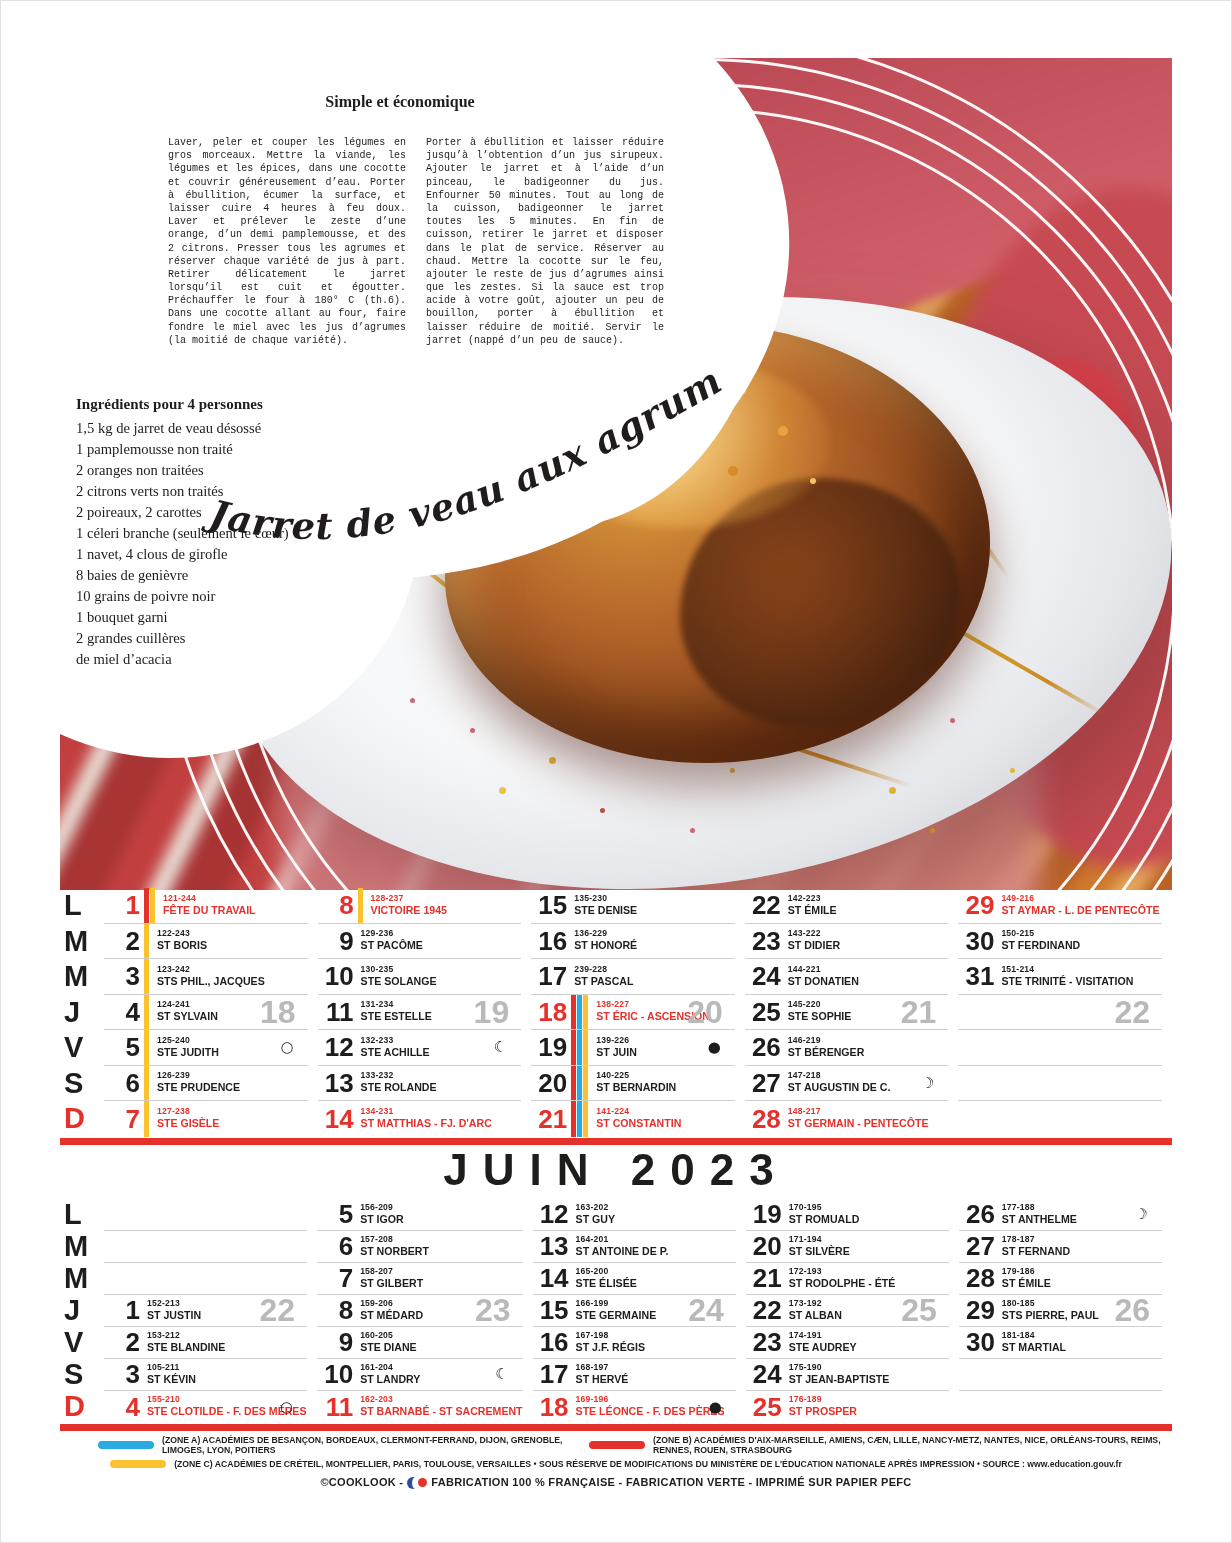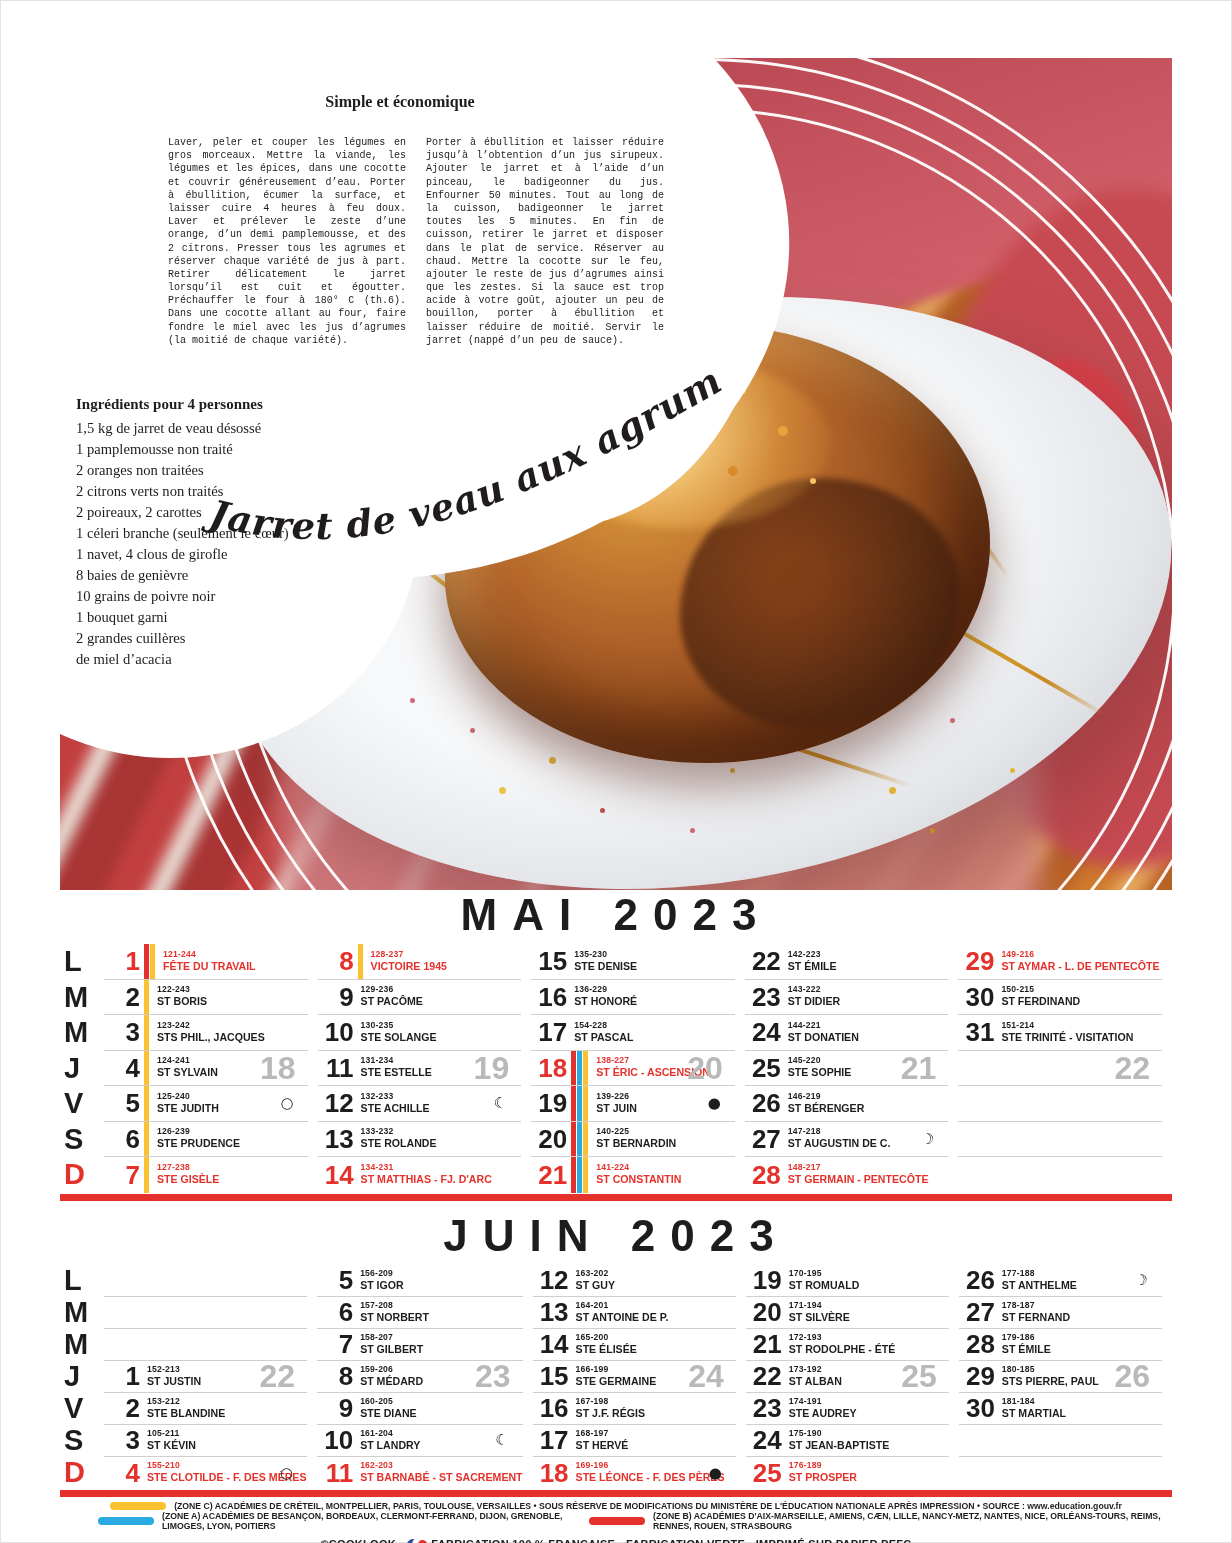--- a/index.html
+++ b/index.html
@@ -60,21 +60,21 @@
   .rcol{color:#1d1d1b;font-family:Liberation Mono, monospace;font-size:10px;line-height:1.32;text-align:justify;}
   .rcol1{left:108px;top:78px;width:238px;}
   .rcol2{left:366px;top:78px;width:238px;}
   .ingredients{left:16px;top:336px;width:260px;color:#1d1d1b;font-family:"Liberation Serif",serif;font-size:14.6px;line-height:1.44;}
   .ing-title{font-weight:bold;font-size:15px;margin-bottom:2px;}
   .script-title-svg{left:120px;top:295px;width:580px;height:240px;overflow:visible;}
   .script-title-svg text{font-family:"DejaVu Serif",serif;font-style:italic;font-weight:bold;font-size:37px;fill:#201c1c;letter-spacing:1px;}
   
   .bottom{position:absolute;left:60px;top:888px;width:1112px;}
   .cal-title{text-align:center;font-weight:bold;font-size:44px;letter-spacing:15px;color:#1d1d1b;height:50px;line-height:50px;margin:2px 0 4px 0;}
-  .cal-title.juin{margin-top:10px;}
+  .cal-title.juin{margin-top:0;}
   .grid{display:grid;grid-template-columns:44px repeat(5,1fr);}
   .grid-may{grid-template-rows:repeat(7,35.5px);}
   .grid-juin{grid-template-rows:repeat(7,32px);}
   .wd{font-weight:bold;font-size:29px;line-height:1;color:#1d1d1b;display:flex;align-items:center;padding-left:4px;}
   .wd.red{color:#e5312b;}
   .cell{position:relative;display:flex;align-items:stretch;margin-right:10px;}
   .cell.u{border-bottom:1px solid #cfcfcf;}
   .daynum{width:36px;flex:0 0 36px;font-weight:bold;font-size:26px;color:#1d1d1b;display:flex;align-items:center;justify-content:flex-end;line-height:1;}
   .bars{display:flex;align-items:stretch;margin-left:4px;}
   .bar{width:5px;margin-right:1px;}
@@ -157,21 +157,20 @@
         </div>
     </div>
 
     <svg class="layer script-title-svg" viewBox="0 0 580 240">
       <path id="titleArc" d="M 28,172 C 190,214 330,160 540,38" fill="none" stroke="none"></path>
       <text><textPath href="#titleArc">Jarret de veau aux agrumes</textPath></text>
     </svg>
   </div>
 
   <div class="bottom">
-    <div class="cal-title">MAI 2023</div>
     <div class="grid grid-may">
         <div class="wd" style="grid-area: 1 / 1;">L</div>
         <div class="wd" style="grid-area: 2 / 1;">M</div>
         <div class="wd" style="grid-area: 3 / 1;">M</div>
         <div class="wd" style="grid-area: 4 / 1;">J</div>
         <div class="wd" style="grid-area: 5 / 1;">V</div>
         <div class="wd" style="grid-area: 6 / 1;">S</div>
         <div class="wd red" style="grid-area: 7 / 1;">D</div>
         <div class="cell u red" style="grid-area: 1 / 2;">
           <div class="daynum">1</div>
@@ -310,21 +309,21 @@
         <div class="cell u" style="grid-area: 2 / 4;">
           <div class="daynum">16</div>
           <div class="txt">
             <div class="num">136-229</div>
             <div class="saint">ST HONORÉ</div>
           </div>
         </div>
         <div class="cell u" style="grid-area: 3 / 4;">
           <div class="daynum">17</div>
           <div class="txt">
-            <div class="num">154-228</div>
+            <div class="num">239-228</div>
             <div class="saint">ST PASCAL</div>
           </div>
         </div>
         <div class="cell u red" style="grid-area: 4 / 4;">
           <div class="daynum">18</div>
           <div class="bars">
             <div class="bar" style="background: rgb(229, 49, 43);"></div>
             <div class="bar" style="background: rgb(41, 171, 226);"></div>
             <div class="bar" style="background: rgb(251, 194, 47);"></div>
           </div>
@@ -682,29 +681,29 @@
             <div class="num">181-184</div>
             <div class="saint">ST MARTIAL</div>
           </div>
         </div>
         <div class="cell u" style="grid-area: 6 / 6;"></div>
         <div class="cell" style="grid-area: 7 / 6;"></div>
       </div>
     <div class="redbar"></div>
 
     <div class="legend">
-      <div class="lrow lrow2">
-        <div class="swatch sw-yellow"></div>
-        <span>(ZONE C) ACADÉMIES DE CRÉTEIL, MONTPELLIER, PARIS, TOULOUSE, VERSAILLES • SOUS RÉSERVE DE MODIFICATIONS DU MINISTÈRE DE L'ÉDUCATION NATIONALE APRÈS IMPRESSION • SOURCE : www.education.gouv.fr</span>
-      </div>
       <div class="lrow lrow1">
         <div class="swatch sw-blue"></div>
         <span>(ZONE A) ACADÉMIES DE BESANÇON, BORDEAUX, CLERMONT-FERRAND, DIJON, GRENOBLE, LIMOGES, LYON, POITIERS</span>
         <div class="swatch sw-red"></div>
         <span>(ZONE B) ACADÉMIES D'AIX-MARSEILLE, AMIENS, CÆN, LILLE, NANCY-METZ, NANTES, NICE, ORLÉANS-TOURS, REIMS, RENNES, ROUEN, STRASBOURG</span>
+      </div>
+      <div class="lrow lrow2">
+        <div class="swatch sw-yellow"></div>
+        <span>(ZONE C) ACADÉMIES DE CRÉTEIL, MONTPELLIER, PARIS, TOULOUSE, VERSAILLES • SOUS RÉSERVE DE MODIFICATIONS DU MINISTÈRE DE L'ÉDUCATION NATIONALE APRÈS IMPRESSION • SOURCE : www.education.gouv.fr</span>
       </div>
       <div class="lrow lrow3">
         <span>©COOKLOOK -</span>
         <span class="cocarde">
           <span class="c-blue"></span>
           <span class="c-white"></span>
           <span class="c-red"></span>
         </span>
         <span>FABRICATION 100 % FRANÇAISE - FABRICATION VERTE - IMPRIMÉ SUR PAPIER PEFC</span>
       </div>

